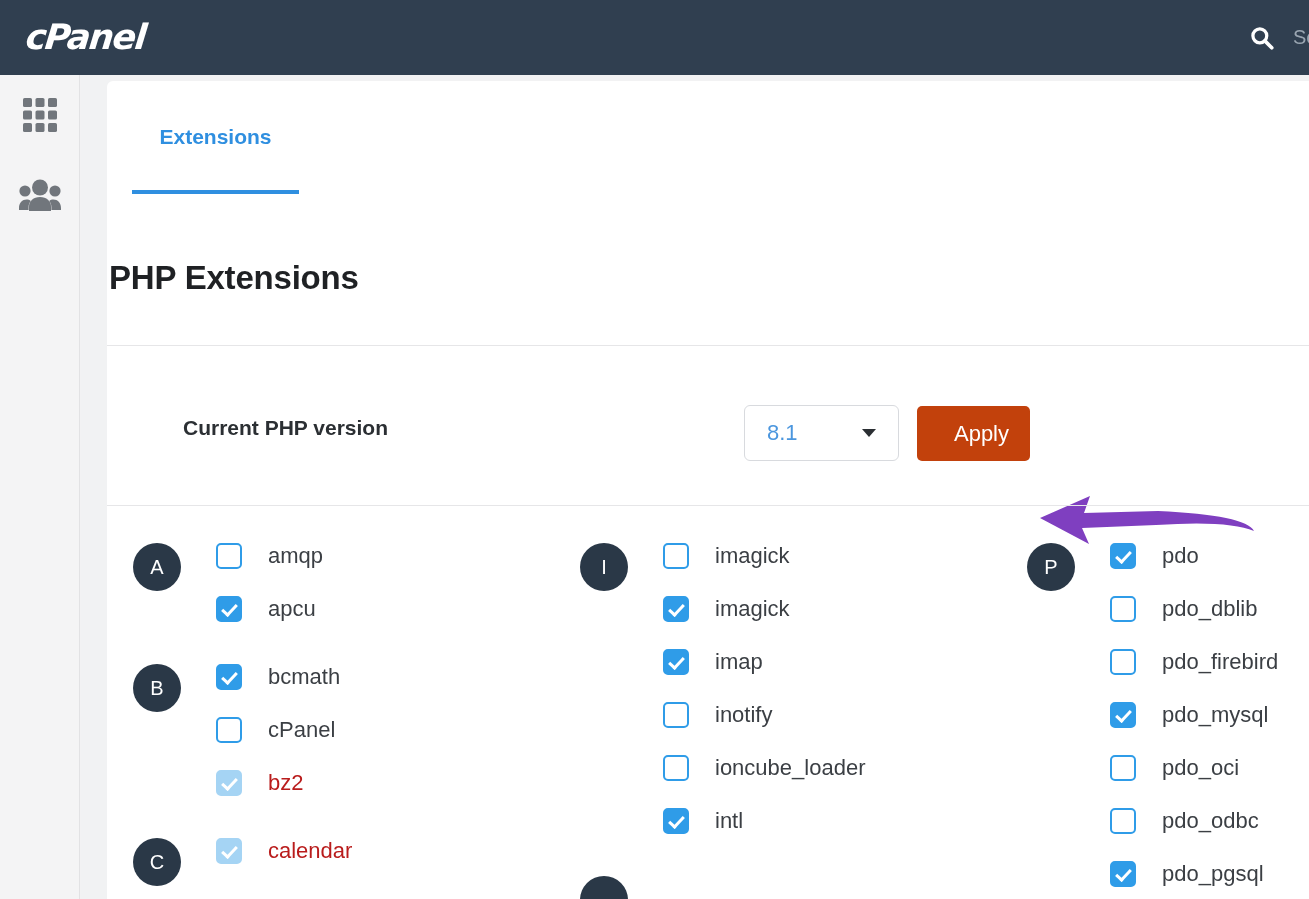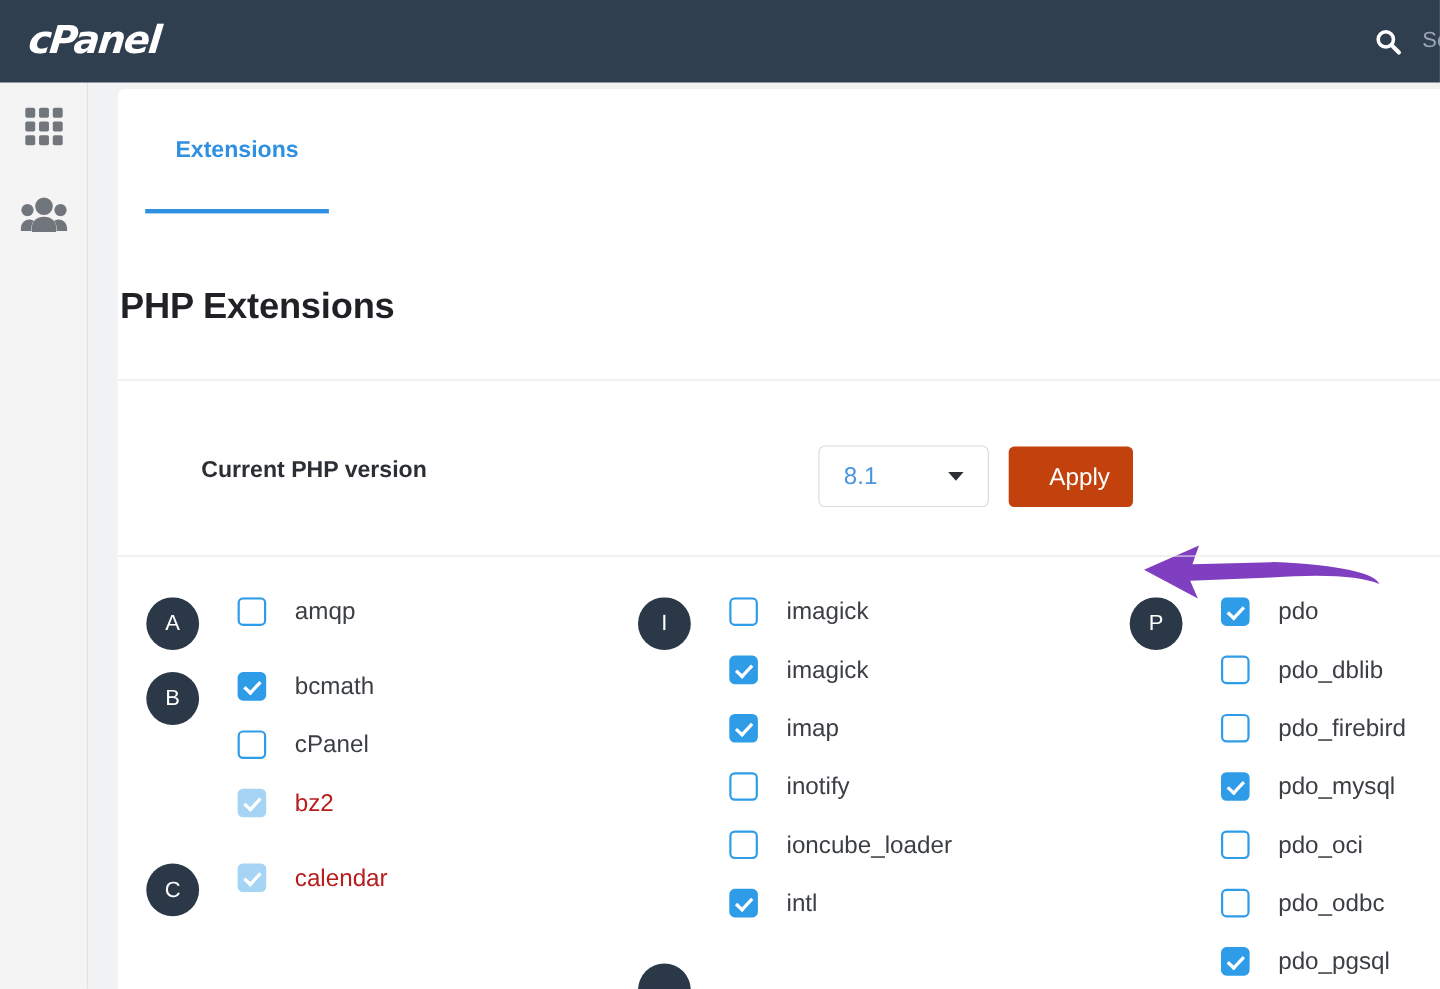--- a/index.html
+++ b/index.html
@@ -401,20 +401,24 @@
     <div class="ext-grid">
 
       <div class="ext-col ext-col-0">
         <div class="ext-group">
           <div class="group-badge">A</div>
           <div class="group-items">
             <div class="ext-item">
               <span class="cb unchecked"></span>
               <span class="ext-name">amqp</span>
             </div>
+            <div class="ext-item">
+              <span class="cb checked"></span>
+              <span class="ext-name">apcu</span>
+            </div>
           </div>
         </div>
 
         <div class="ext-group">
           <div class="group-badge">B</div>
           <div class="group-items">
             <div class="ext-item">
               <span class="cb checked"></span>
               <span class="ext-name">bcmath</span>
             </div>

